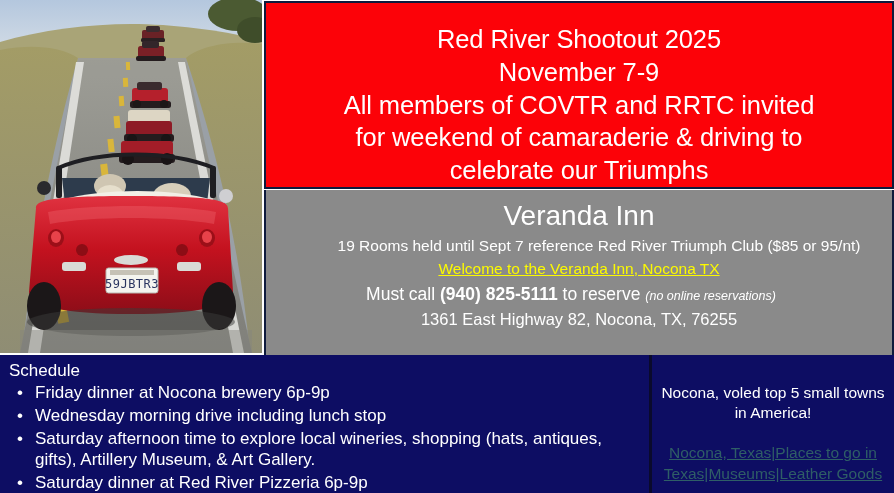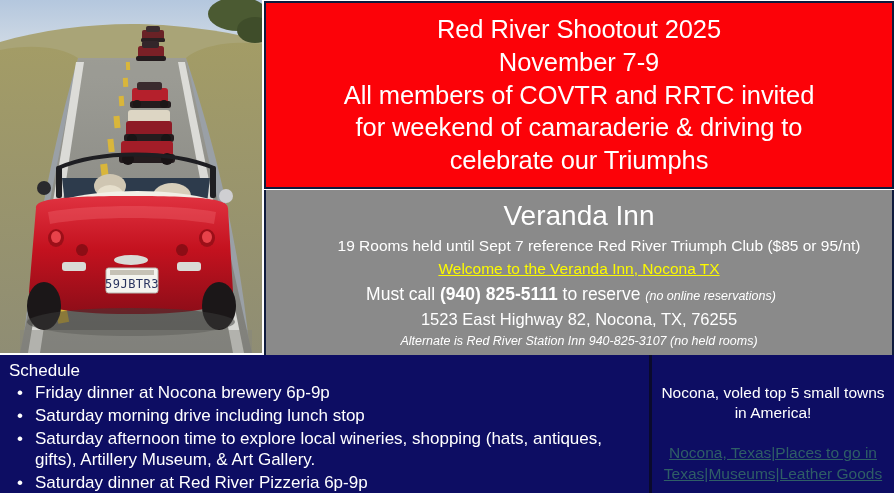--- a/index.html
+++ b/index.html
@@ -35,21 +35,21 @@
   .red-panel {
     position: absolute;
     left: 264px;
     top: 1px;
     width: 630px;
     height: 188px;
     background: #fc0208;
     border: 2px solid #0e1a3c;
     box-sizing: border-box;
     display: flex;
-    align-items: center;
+    align-items: flex-end;
     justify-content: center;
   }
   .red-text {
     color: #ffffff;
     font-size: 25.5px;
     line-height: 1.285;
     text-align: center;
     white-space: pre-line;
     letter-spacing: -0.1px;
     padding: 0 10px;
@@ -337,34 +337,33 @@
 celebrate our Triumphs</div>
   </div>
 
   <div class="gray-panel">
     <div class="inn-name">Veranda Inn</div>
     <div class="gray-line">19 Rooms held until Sept 7  reference Red River Triumph Club ($85 or 95/nt)</div>
     <a class="gray-link">Welcome to the Veranda Inn, Nocona TX</a>
     <div class="must-call">
       <span>Must call </span><b>(940) 825-5111</b><span> to reserve </span><span class="paren-note">(no online reservations)</span>
     </div>
-    <div class="addr-line">1523 East Highway 82, Nocona, TX, 76255</div>
-    <div class="alt-line">Alternate is Red River Station Inn 940-825-3107 (no held rooms)</div>
+    <div class="addr-line">1361 East Highway 82, Nocona, TX, 76255</div>
   </div>
 
   <div class="schedule-panel">
     <div class="schedule-title">Schedule</div>
     <ul class="schedule-list">
       <li>
         <span class="bullet-dot">•</span>
         <span>Friday dinner at Nocona brewery 6p-9p</span>
       </li>
       <li>
         <span class="bullet-dot">•</span>
-        <span>Saturday morning drive including lunch stop</span>
+        <span>Wednesday morning drive including lunch stop</span>
       </li>
       <li>
         <span class="bullet-dot">•</span>
         <span>Saturday afternoon time to explore local wineries, shopping (hats, antiques, gifts), Artillery Museum, &amp; Art Gallery.</span>
       </li>
       <li>
         <span class="bullet-dot">•</span>
         <span>Saturday dinner at Red River Pizzeria 6p-9p</span>
       </li>
     </ul>

